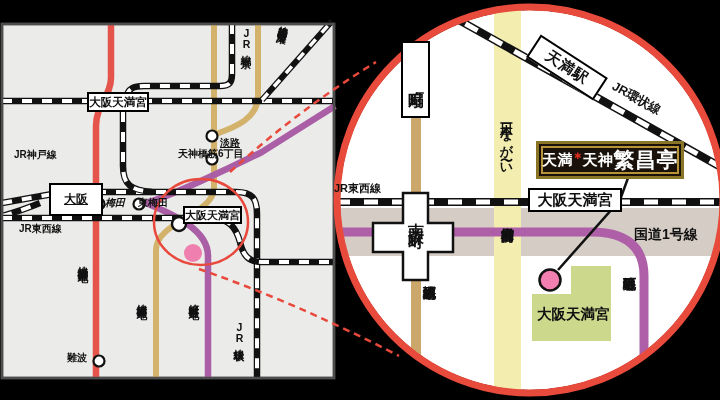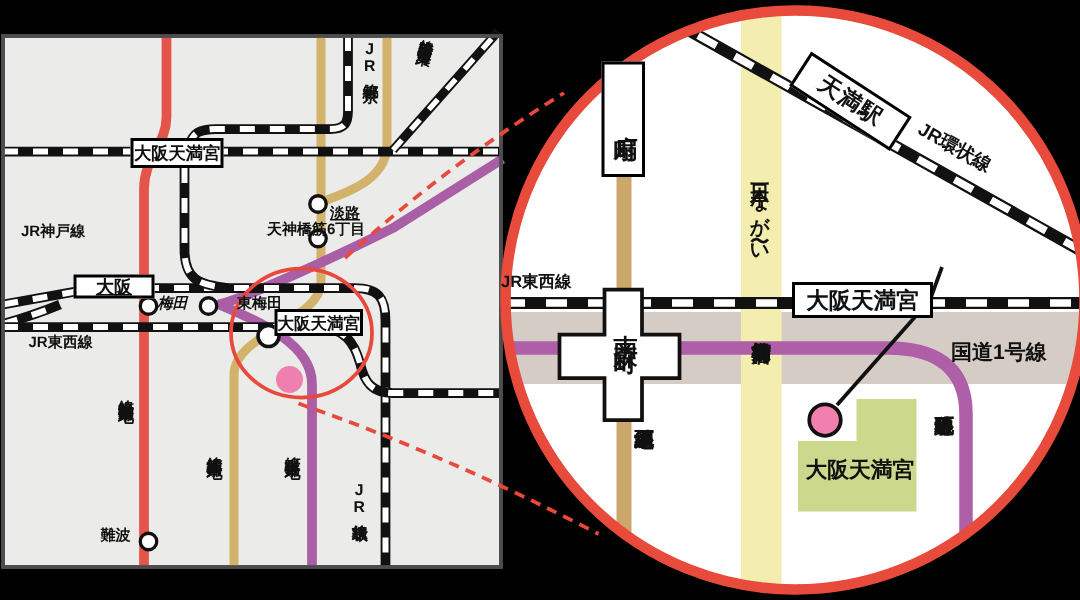--- a/index.html
+++ b/index.html
@@ -109,25 +109,25 @@
     </g>
     <circle cx="530" cy="200" r="193" fill="none" stroke="#e84b3c" stroke-width="7"></circle>
   </svg>
 
   <div class="box" style="left:87px;top:92px;width:62px;height:20px;font-size:11.5px;">
     <span>大阪天満宮</span>
   </div>
   <div class="lbl v vsm" style="left:241px;top:27px;">JR京都線</div>
   <div class="lbl v rot-shink" style="left:279px;top:26px;font-size:10px;letter-spacing:-1px;">東海道・山陽新幹線</div>
   <div class="lbl f10" style="left:14px;top:150px;">JR神戸線</div>
-  <div class="box" style="left:49px;top:183px;width:54px;height:16px;font-size:12px;text-decoration:underline;">
+  <div class="box" style="left:49px;top:183px;width:54px;height:33px;font-size:12px;text-decoration:underline;">
     <span>大阪</span>
   </div>
   <div class="lbl f10" style="left:105px;top:198px;font-style:italic;">梅田</div>
-  <div class="lbl f10" style="left:158px;top:198px;">東梅田</div>
+  <div class="lbl f10" style="left:138px;top:198px;">東梅田</div>
   <div class="lbl f10" style="left:220px;top:138px;text-decoration:underline;">淡路</div>
   <div class="lbl f10" style="left:148px;top:149px;margin-left:30px;">天神橋筋6丁目</div>
   <div class="box" style="left:183px;top:206px;width:59px;height:18px;font-size:11px;">
     <span>大阪天満宮</span>
   </div>
   <div class="lbl f10" style="left:19px;top:224px;">JR東西線</div>
   <div class="lbl v vsm" style="left:78px;top:264px;">地下鉄御堂筋線</div>
   <div class="lbl v vsm" style="left:137px;top:301px;">地下鉄堺筋線</div>
   <div class="lbl v vsm" style="left:189px;top:301px;">地下鉄谷町線</div>
   <div class="lbl v vsm" style="left:234px;top:321px;">JR環状線</div>
@@ -136,20 +136,26 @@
   <div class="box" style="left:401px;top:41px;width:29px;height:77px;border-width:2.5px;">
     <span class="v" style="font-size:16px;letter-spacing:3px;">扇町</span>
   </div>
   <div class="box rot-temma" style="left:527px;top:54px;width:80px;height:27px;border-width:2.5px;font-size:15px;letter-spacing:1px;">
     <span>天満駅</span>
   </div>
   <div class="lbl rot-loop" style="left:616px;top:80px;font-size:12.5px;">JR環状線</div>
   <div class="lbl v" style="left:500px;top:112px;font-size:13px;letter-spacing:2px;">日本一なが〜い</div>
   <div class="lbl v f13" style="left:501px;top:218px;">天神橋筋商店街</div>
 
+  <div class="banner">
+    <span class="sm">天満</span>
+    <span class="mark">✱</span>
+    <span class="sm">天神</span>
+    <span class="big">繁昌亭</span>
+  </div>
 
   <div class="lbl" style="left:334px;top:183px;font-size:11px;">JR東西線</div>
   <div class="box" style="left:528px;top:188px;width:94px;height:24px;border-width:2.5px;font-size:15px;">
     <span>大阪天満宮</span>
   </div>
   <div class="lbl v" style="left:408px;top:210px;font-size:16px;letter-spacing:6px;">南森町</div>
   <div class="lbl" style="left:634px;top:227px;font-size:14px;">国道1号線</div>
   <div class="lbl v f13" style="left:623px;top:267px;">地下鉄谷町線</div>
   <div class="lbl v f13" style="left:423px;top:276px;">地下鉄堺筋線</div>
   <div class="lbl" style="left:537px;top:307px;font-size:14.5px;">大阪天満宮</div>

